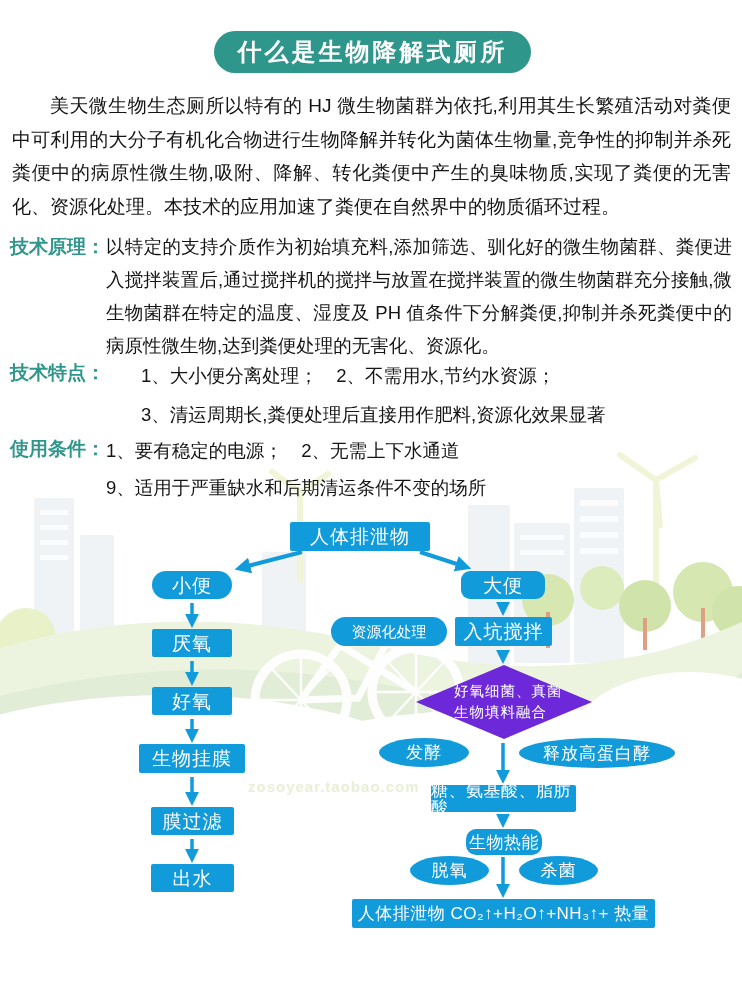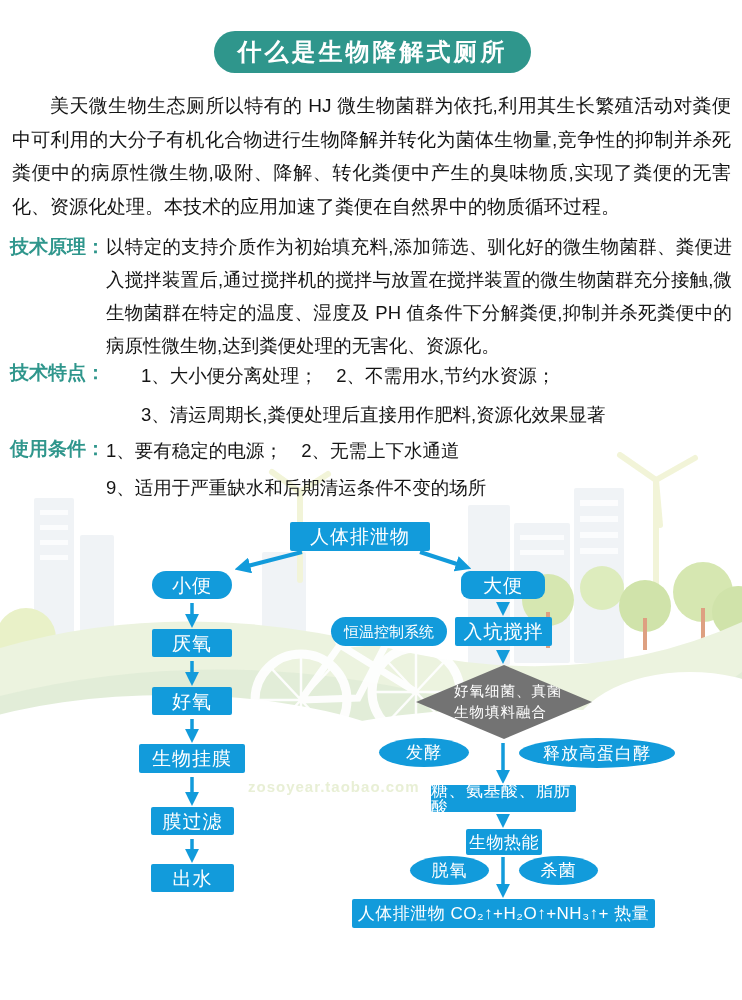--- a/index.html
+++ b/index.html
@@ -47,21 +47,21 @@
     position:absolute; background:#129bdb; color:#ffffff;
     display:flex; align-items:center; justify-content:center;
     font-size:19px; letter-spacing:1px; line-height:1;
   }
   .fc-rect    { border-radius:2px; }
   .fc-pill    { border-radius:15px; }
   .fc-ellipse { border-radius:50%; font-size:17px; }
   .fc-small   { font-size:15px; letter-spacing:0; }
   .fc-mid     { font-size:17px; letter-spacing:0.5px; }
   .fc-diamond {
-    background:#737373;
+    background:#6d28d9;
     clip-path:polygon(50% 0, 100% 50%, 50% 100%, 0 50%);
     flex-direction:column; justify-content:center; align-items:flex-start;
     padding-left:38px; font-size:14.5px; letter-spacing:1px;
   }
   .fc-diamond span { line-height:21px; }
 
   .watermark {
     position:absolute; left:248px; top:778px; z-index:1;
     font-size:15px; font-weight:bold; letter-spacing:1px;
     color:rgba(214,226,178,0.55);
@@ -205,21 +205,21 @@
           <line x1="503" y1="352" x2="503" y2="388"></line>
         </g>
       </svg>
 
       <div class="fc-node fc-rect" style="left:290px;top:17px;width:140px;height:29px;">人体排泄物</div>
 
       <div class="fc-node fc-pill" style="left:152px;top:66px;width:80px;height:28px;">小便</div>
 
       <div class="fc-node fc-rect" style="left:461px;top:66px;width:84px;height:28px;border-radius:9px;">大便</div>
 
-      <div class="fc-node fc-pill fc-small" style="left:331px;top:112px;width:116px;height:29px;">恒温控制系统</div>
+      <div class="fc-node fc-pill fc-small" style="left:331px;top:112px;width:116px;height:29px;">资源化处理</div>
 
       <div class="fc-node fc-rect" style="left:455px;top:112px;width:97px;height:29px;">入坑搅拌</div>
 
       <div class="fc-node fc-rect" style="left:152px;top:124px;width:80px;height:28px;">厌氧</div>
 
       <div class="fc-node fc-rect" style="left:152px;top:182px;width:80px;height:28px;">好氧</div>
 
       <div class="fc-node fc-rect" style="left:139px;top:239px;width:106px;height:29px;">生物挂膜</div>
 
       <div class="fc-node fc-rect" style="left:151px;top:302px;width:83px;height:28px;">膜过滤</div>
@@ -230,21 +230,21 @@
         <span>好氧细菌、真菌</span>
         <span>生物填料融合</span>
       </div>
 
       <div class="fc-node fc-ellipse" style="left:379px;top:233px;width:90px;height:29px;">发酵</div>
 
       <div class="fc-node fc-ellipse" style="left:519px;top:233px;width:156px;height:30px;">释放高蛋白酵</div>
 
       <div class="fc-node fc-rect fc-mid" style="left:431px;top:280px;width:145px;height:27px;">糖、氨基酸、脂肪酸</div>
 
-      <div class="fc-node fc-rect fc-mid" style="left:466px;top:324px;width:76px;height:26px;">生物热能</div>
+      <div class="fc-node fc-rect fc-mid" style="left:466px;top:324px;width:76px;height:26px;border-radius:10px;">生物热能</div>
 
       <div class="fc-node fc-ellipse" style="left:410px;top:351px;width:79px;height:29px;">脱氧</div>
 
       <div class="fc-node fc-ellipse" style="left:519px;top:351px;width:79px;height:29px;">杀菌</div>
 
       <div class="fc-node fc-rect fc-mid" style="left:352px;top:394px;width:303px;height:29px;">人体排泄物 CO₂↑+H₂O↑+NH₃↑+ 热量</div>
 
     </div>
   </div>
 </div>

